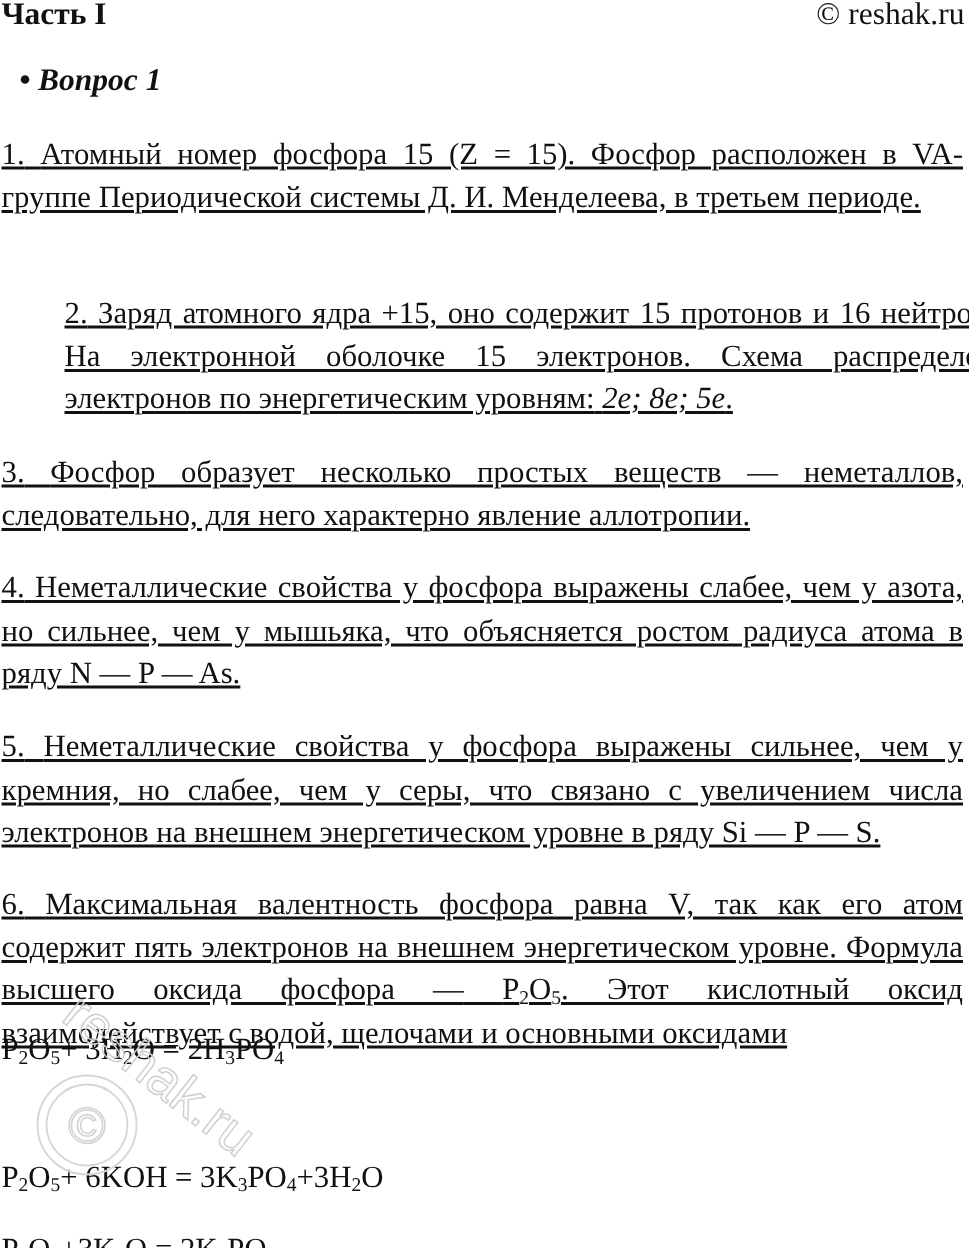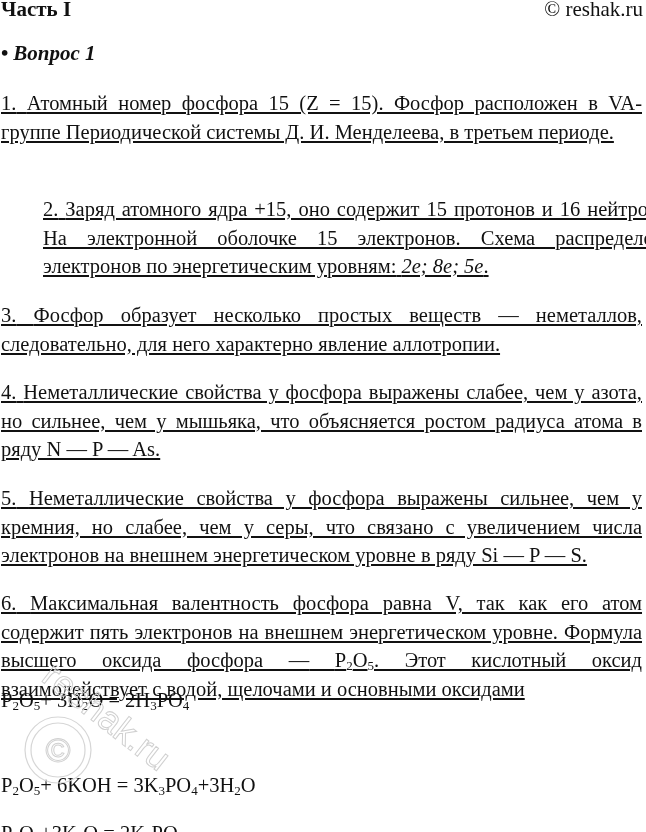--- a/index.html
+++ b/index.html
@@ -10,21 +10,21 @@
   }
   .page { position: absolute; left: 0; top: 0; width: 646px; }
   .header {
     position: absolute; left: 0; top: -3px; width: 646px; height: 26px;
     font-size: 21px;
   }
   .header .part { position: absolute; left: 1px; top: 0; font-weight: bold; }
   .header .site { position: absolute; right: 3px; top: 0; }
   .question {
     position: absolute; left: 1px; top: 41px;
-    font-size: 21px; font-weight: bold; font-style: italic;
+    font-size: 21px; font-weight: bold; font-style: italic; padding-left: 12px;
   }
   .question .bullet { font-style: normal; margin-right: 5px; }
   .para {
     position: absolute; left: 1px; width: 641px;
     font-size: 20.5px; line-height: 28.5px;
     text-align: justify;
     text-decoration: underline;
   }
   .para i { font-style: italic; }
   .eq {

